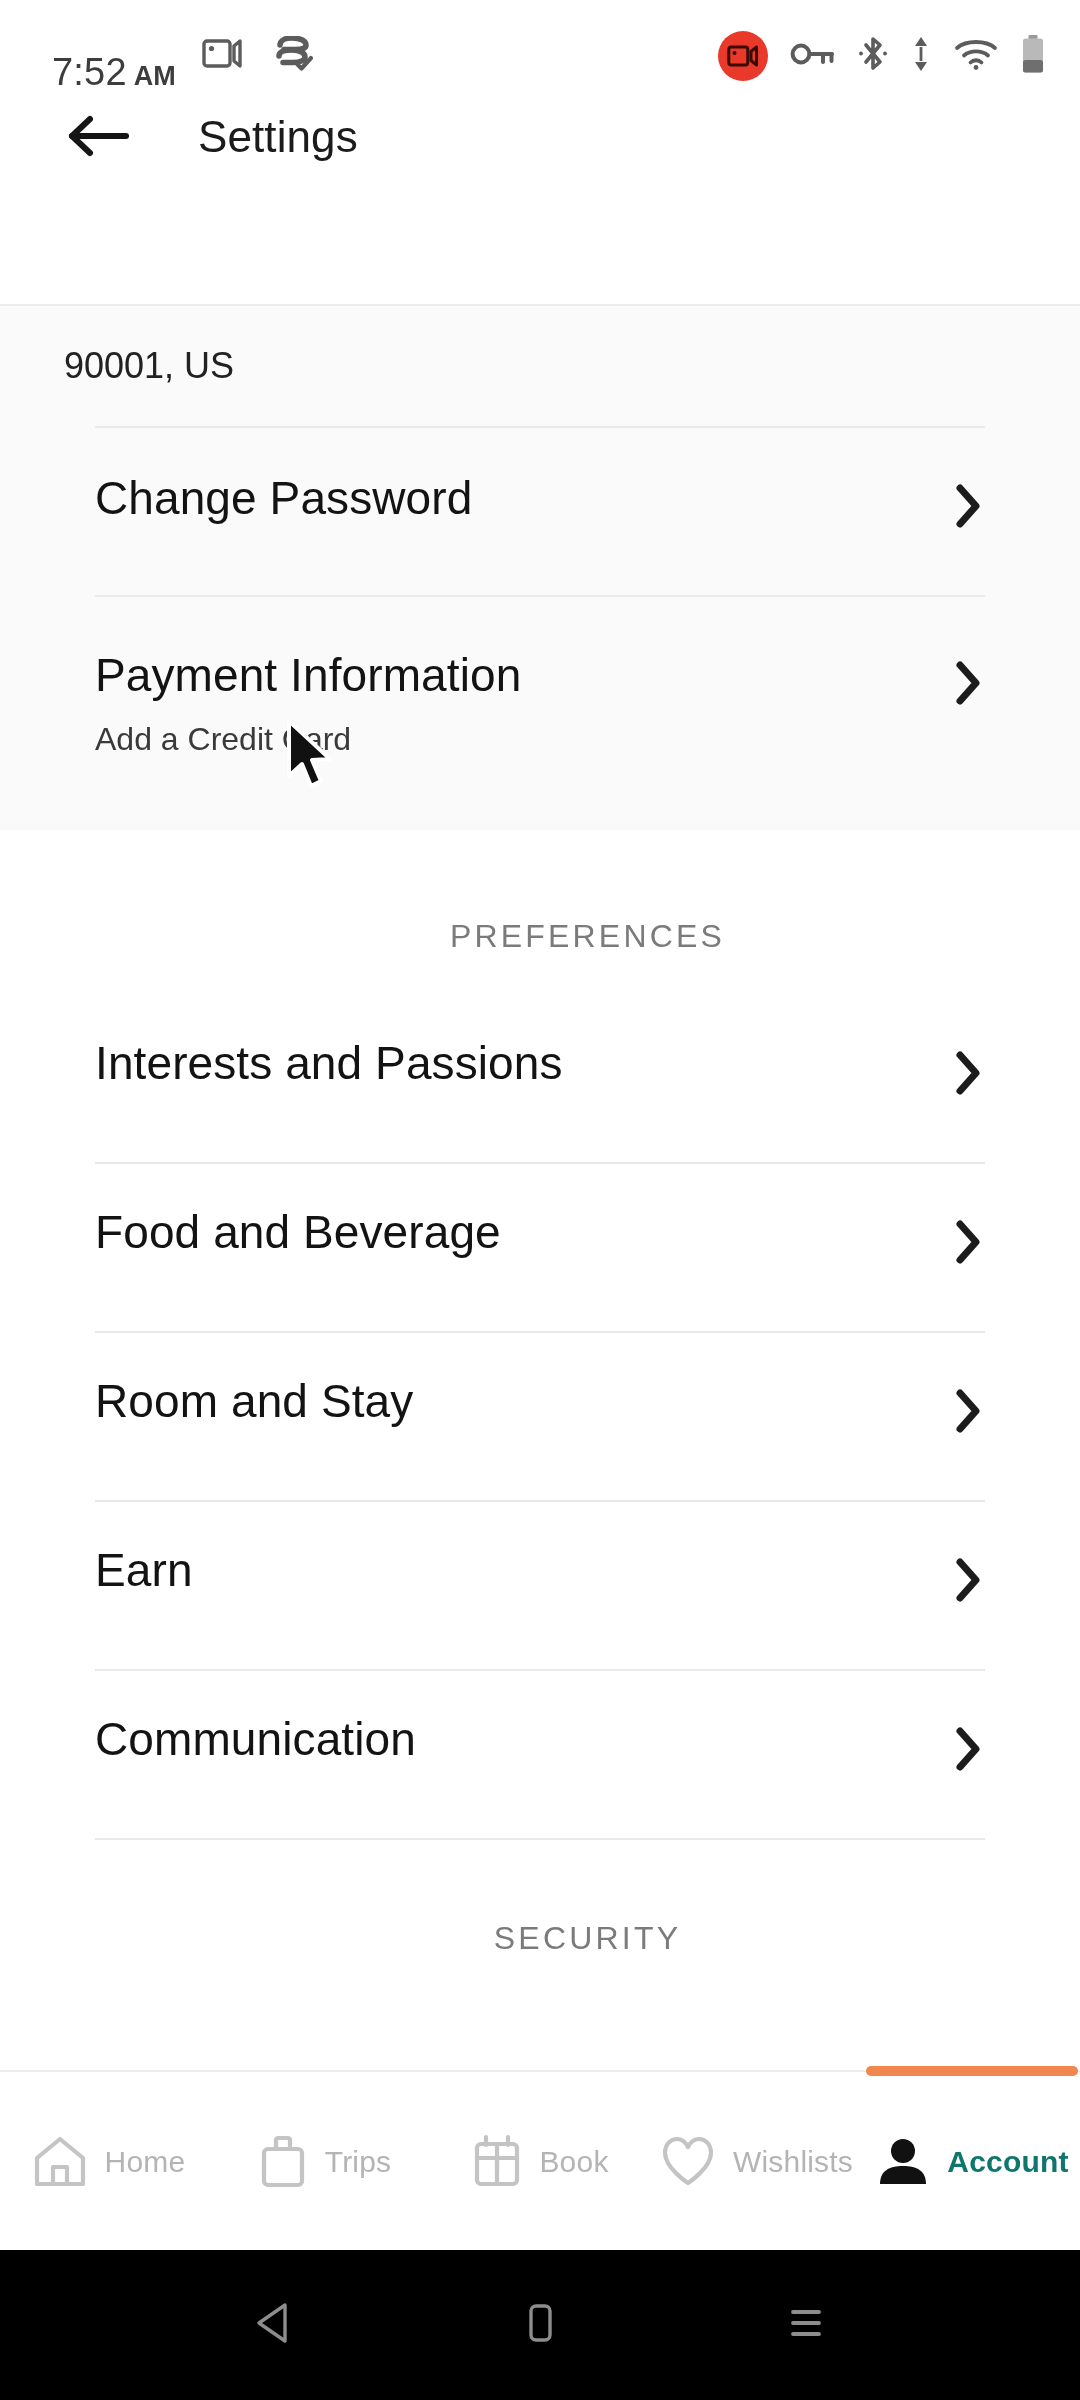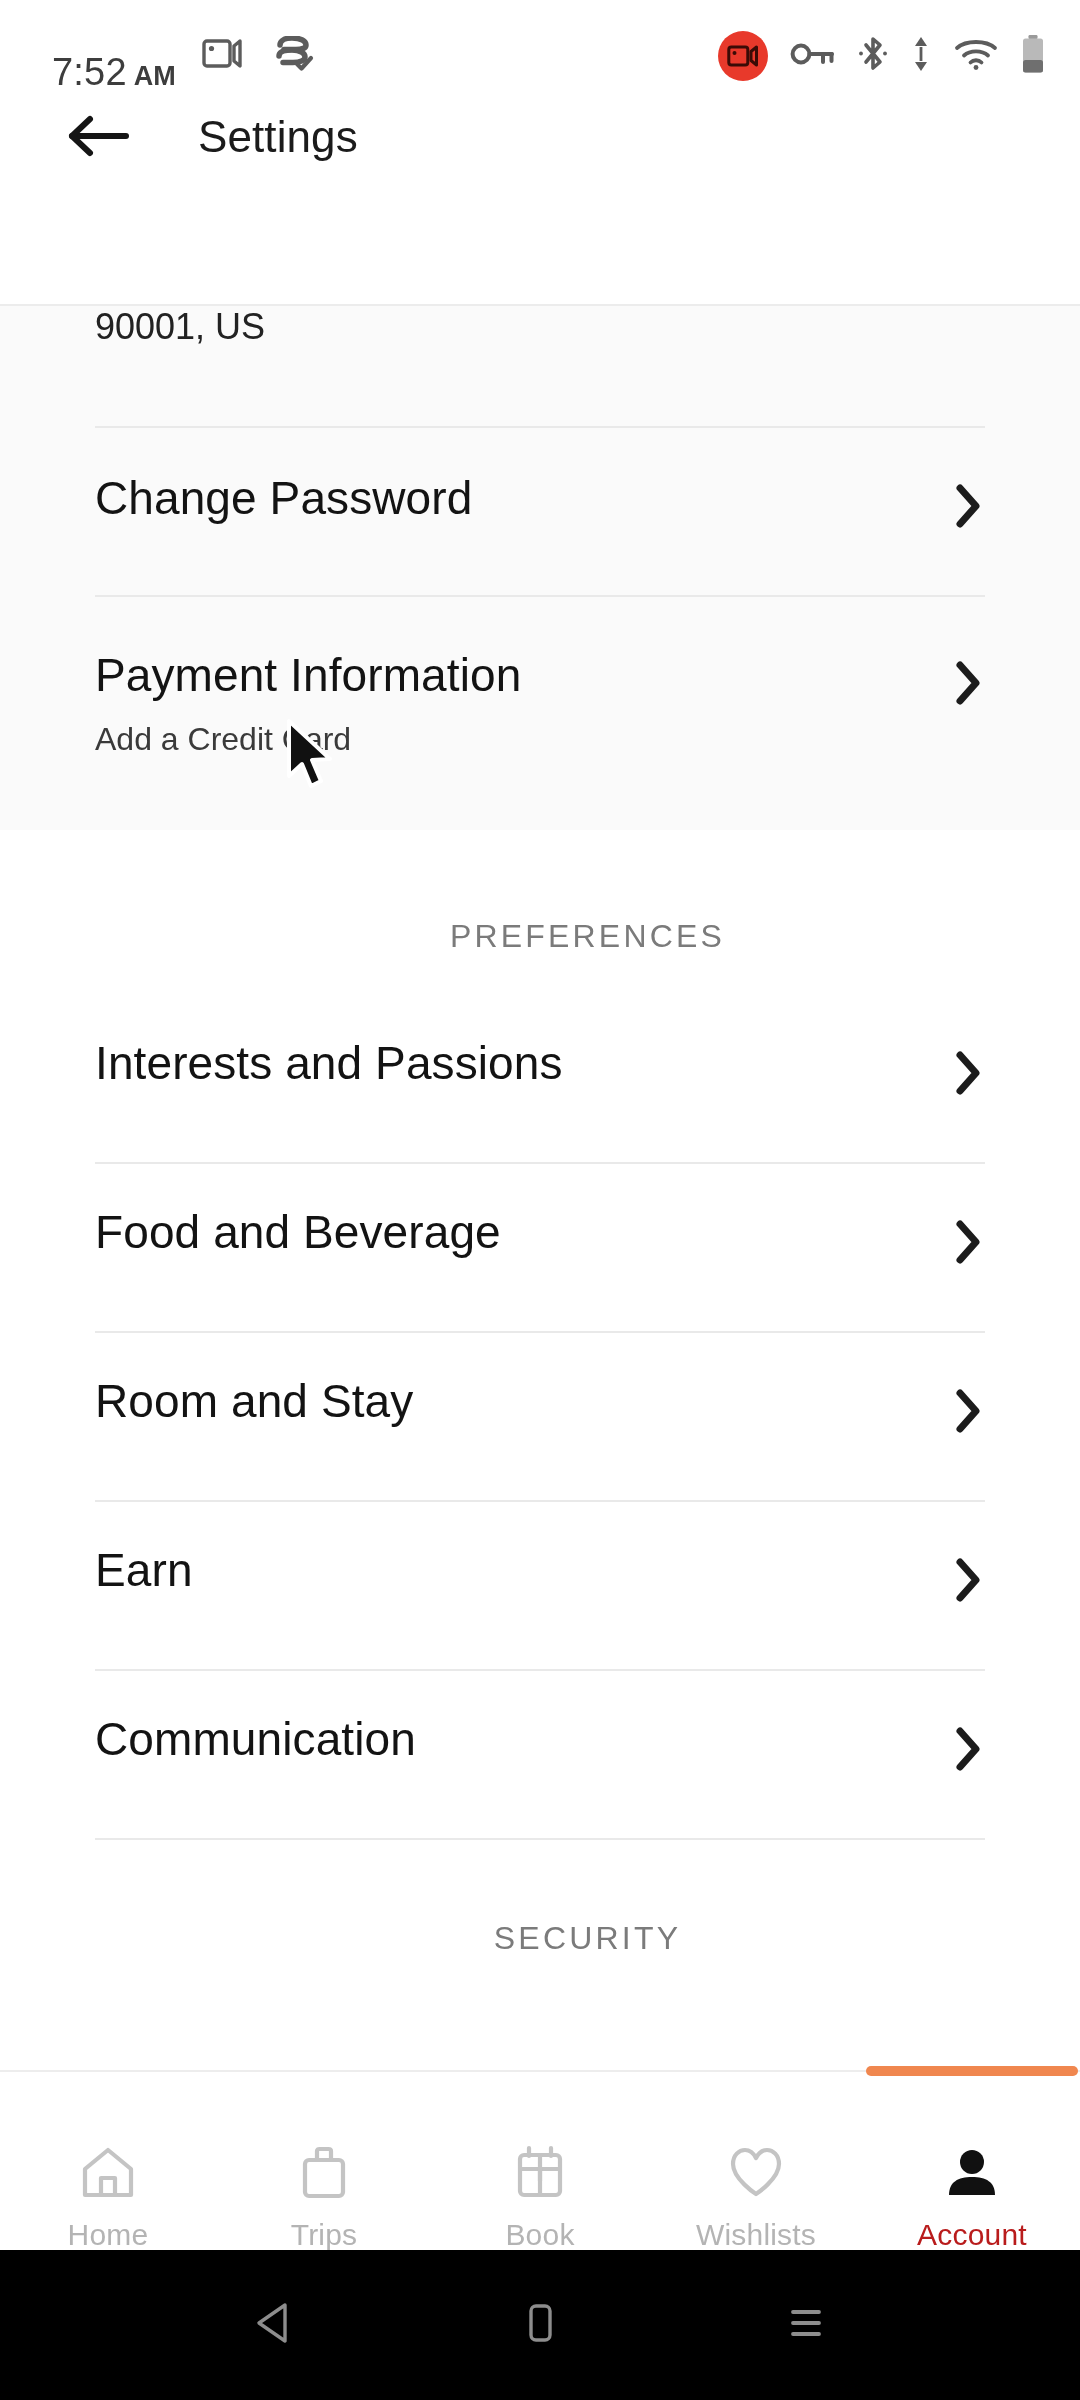--- a/index.html
+++ b/index.html
@@ -44,21 +44,21 @@
   }
 
   
   .content {
     position:absolute; top:306px; left:0; width:1080px; height:1764px;
     background:#ffffff; overflow:hidden;
   }
   .tinted { background:#fafafa; }
 
   .addr-row {
-    height:120px; display:flex; padding-left:95px;
+    height:120px; display:flex; align-items:center; padding-left:64px;
   }
   .addr-text { font-size:36px; color:#222; }
 
   .divider { height:2px; background:#e9e9e9; margin-left:95px; margin-right:95px; }
 
   .row {
     display:flex; align-items:flex-start; justify-content:space-between;
     padding:0 95px 0 95px; position:relative;
   }
   .row-tall { height:167px; }
@@ -82,26 +82,26 @@
   .pref-row { height:167px; }
   .pref-row .row-labels { padding-top:44px; }
 
   
   .tabbar {
     position:absolute; left:0; top:2070px; width:1080px; height:180px;
     background:#ffffff; border-top:2px solid #ededed;
     display:flex; align-items:flex-start;
   }
   .tab {
-    flex:1; height:180px; display:flex; flex-direction:column;
-    align-items:center; justify-content:flex-end; position:relative; gap:16px;
+    flex:1; height:180px; display:flex; flex-direction:row;
+    align-items:center; justify-content:center; position:relative; gap:16px;
   }
   .tab .ico { height:58px; display:flex; align-items:center; justify-content:center; }
   .tab-label { font-size:30px; color:#b4b4b4; font-weight:400; letter-spacing:0.2px; }
-  .tab.active .tab-label { color:#b91c1c; font-weight:400; }
+  .tab.active .tab-label { color:#0f766e; font-weight:700; }
   .tab-indicator {
     position:absolute; top:-6px; left:50%; transform:translateX(-50%);
     width:212px; height:10px; border-radius:6px; background:#F0874F;
   }
 
   
   .navbar {
     position:absolute; left:0; top:2250px; width:1080px; height:150px; background:#000000;
     display:flex; align-items:center; justify-content:space-around; padding:0 140px;
   }

